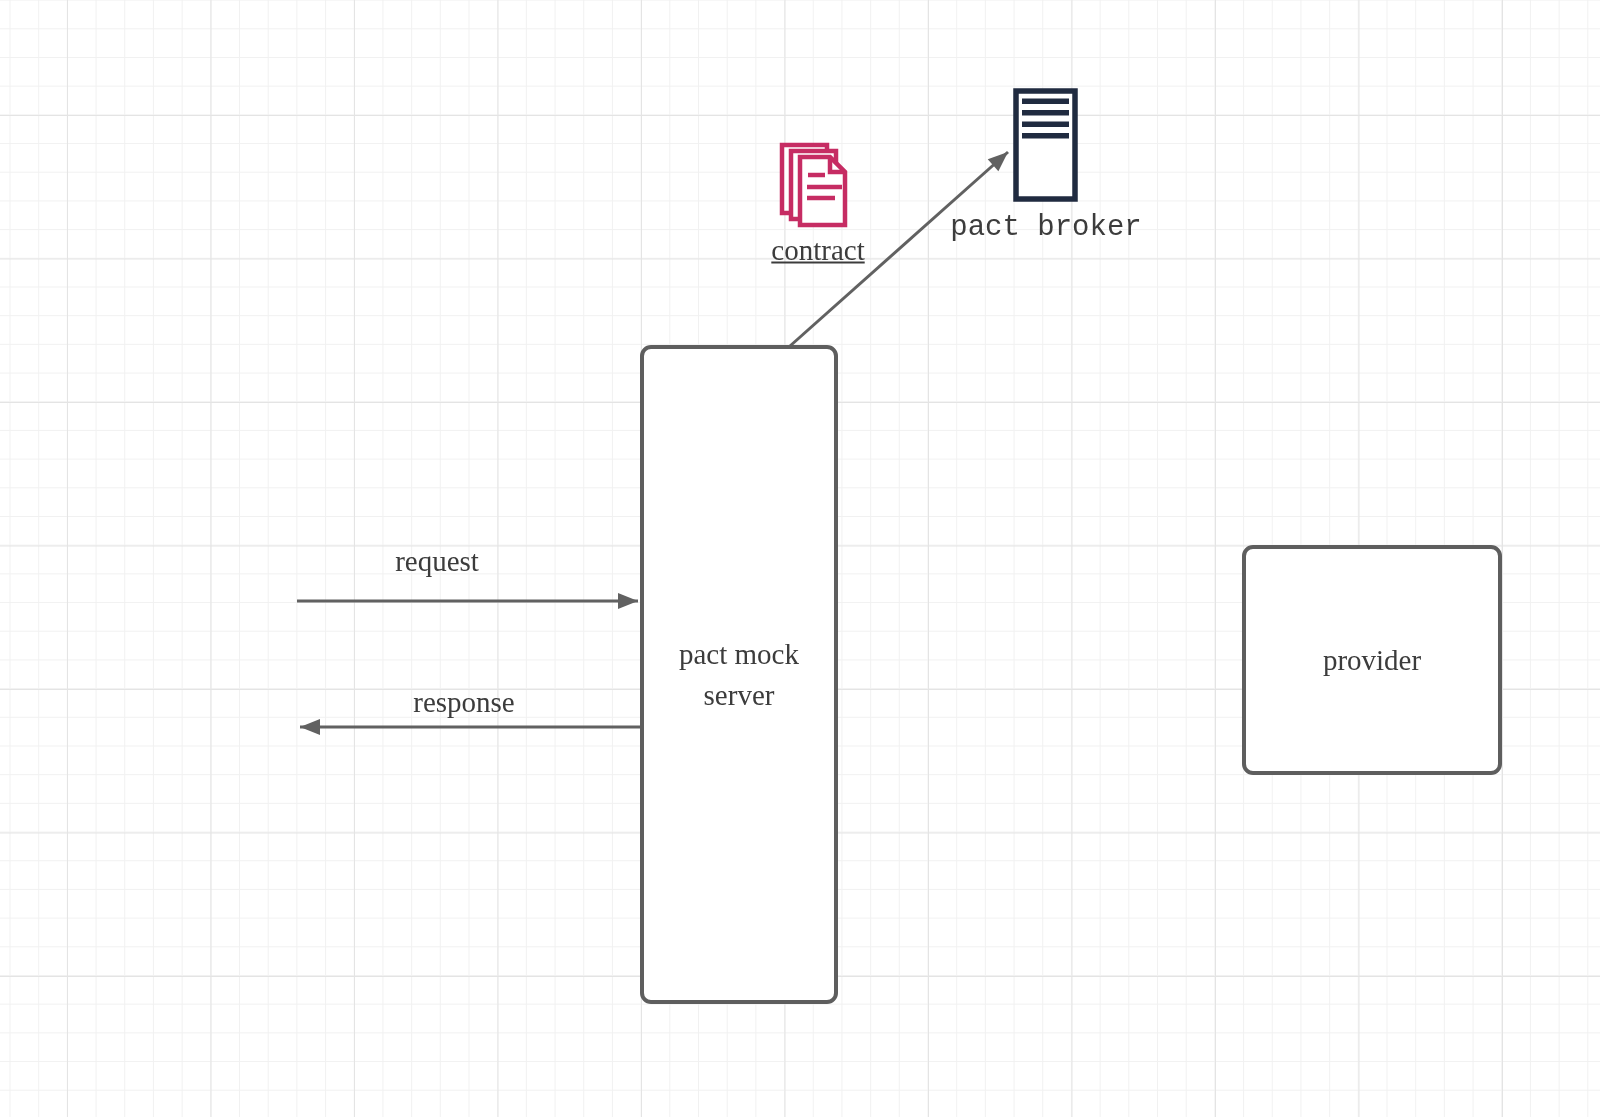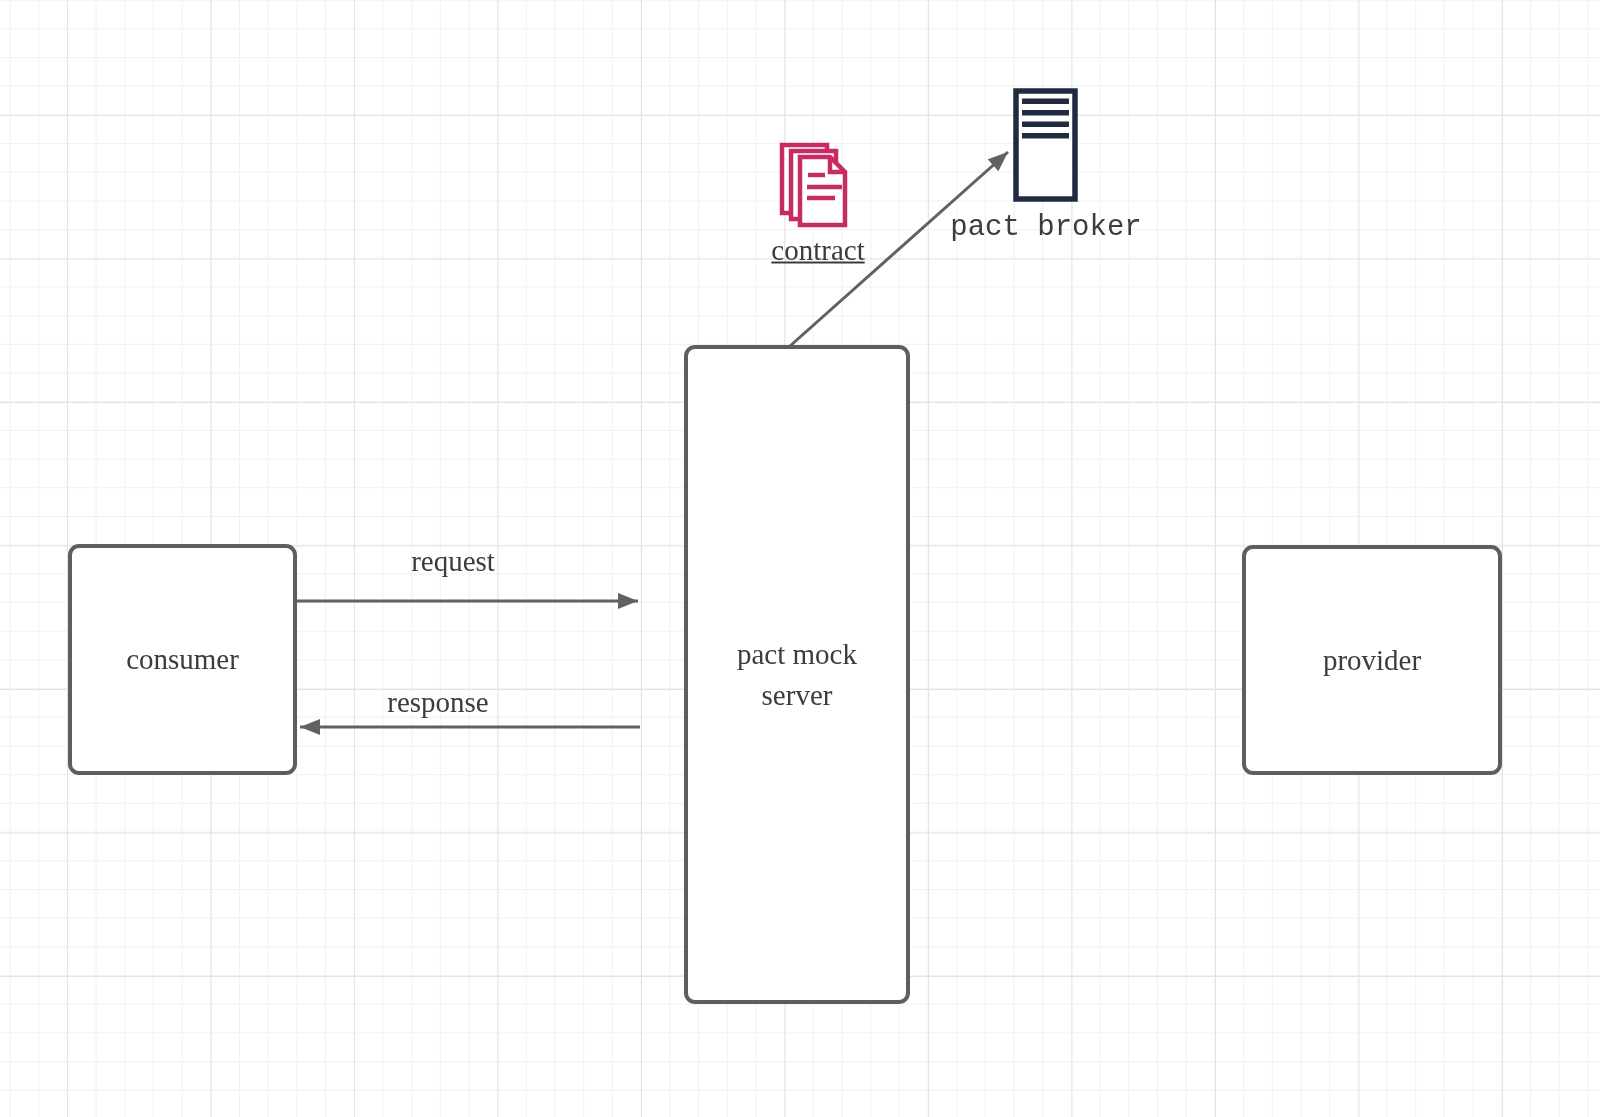--- a/index.html
+++ b/index.html
@@ -54,32 +54,32 @@
     align-items: center;
     justify-content: center;
     text-align: center;
   }
   .node-label {
     font-size: 29px;
     line-height: 1.38;
     color: var(--text, #3c3c3c);
   }
   .node-consumer  { left: 68px;   top: 544px; width: 229px; height: 231px; }
-  .node-mock      { left: 640px;  top: 345px; width: 226px; height: 659px; margin-left: 44px; }
+  .node-mock      { left: 640px;  top: 345px; width: 198px; height: 659px; }
   .node-mock .node-label { max-width: 170px; }
   .node-provider  { left: 1242px; top: 545px; width: 260px; height: 230px; }
   .floating-label {
     position: absolute;
     transform: translate(-50%, -50%);
     font-size: 29px;
     white-space: nowrap;
     color: var(--text, #3c3c3c);
   }
-  .label-request     { left: 453px;  top: 561px; }
-  .label-response    { left: 438px;  top: 702px; }
+  .label-request     { left: 437px;  top: 561px; }
+  .label-response    { left: 464px;  top: 702px; }
   .label-contract    { left: 818px;  top: 250px; text-decoration: underline; }
   .label-pact-broker { left: 1046px; top: 227px; font-family: Liberation Mono, monospace; }
   .icon-svg { position: absolute; overflow: visible; }
   .contract-icon { left: 765px; top: 140px; width: 80px; height: 88px; }
   .broker-icon   { left: 1013px; top: 88px; width: 65px; height: 114px; }
   .pink-page {
     fill: #ffffff;
     stroke: var(--contract-pink, #c62c63);
     stroke-width: 4.5;
     stroke-linejoin: miter;
@@ -108,23 +108,20 @@
     <defs>
       <marker id="arrow" markerUnits="userSpaceOnUse" markerWidth="24" markerHeight="20" refX="21" refY="9" orient="auto">
         <path class="arrowhead" d="M1,1 L21,9 L1,17 Z"></path>
       </marker>
     </defs>
     <line class="edge-line" x1="297" y1="601" x2="638" y2="601" marker-end="url(#arrow)"></line>
     <line class="edge-line" x1="640" y1="727" x2="300" y2="727" marker-end="url(#arrow)"></line>
     <line class="edge-line" x1="790" y1="346" x2="1008" y2="152" marker-end="url(#arrow)"></line>
   </svg>
 
-  <div class="node node-consumer">
-    <span class="node-label">consumer</span>
-  </div>
 
   <div class="node node-mock">
     <span class="node-label">pact mock server</span>
   </div>
 
   <div class="node node-provider">
     <span class="node-label">provider</span>
   </div>
 
   <div class="floating-label label-request">request</div>

